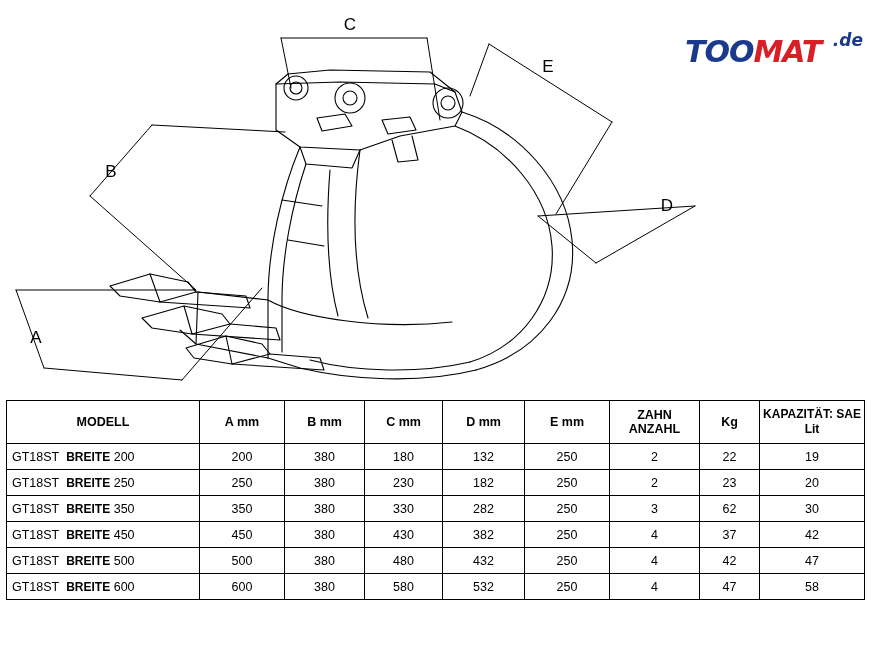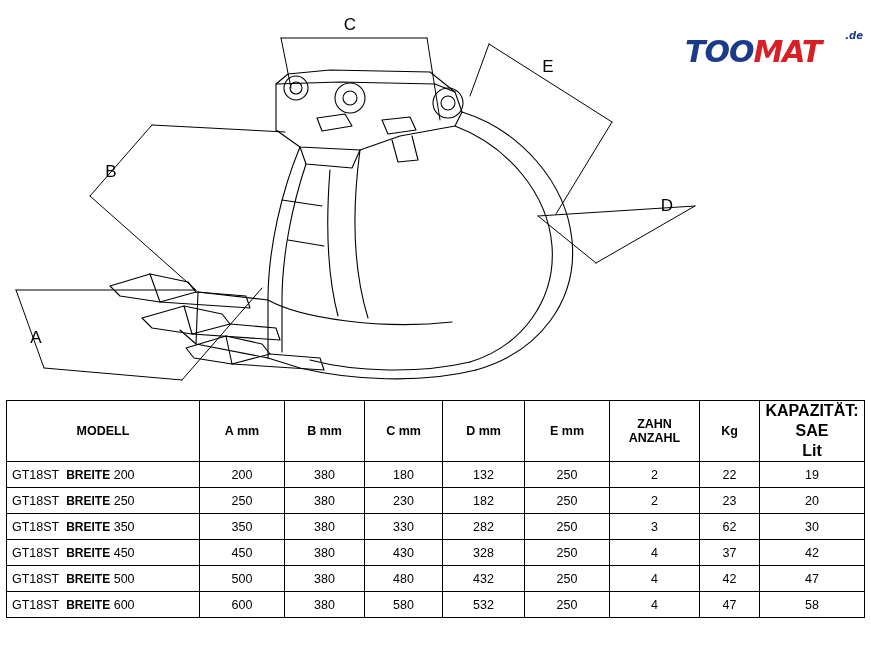--- a/index.html
+++ b/index.html
@@ -37,21 +37,21 @@
     left: 0;
     top: 2px;
     margin-top: 28px;
   }
   #logo .logo-t1 { color: #1b3a8c; }
   #logo .logo-red { color: #d81f26; }
   #logo .logo-de {
     position: absolute;
     right: 2px;
     top: 26px;
-    font-size: 10px;
+    font-size: 17px;
     font-weight: bold;
     font-style: italic;
     color: #1b3a8c;
     font-family: "DejaVu Sans", sans-serif;
   }
   
   #drawing {
     position: absolute;
     left: 0;
     top: 0;
@@ -79,21 +79,21 @@
     height: 25px;
     vertical-align: middle;
     font-weight: normal;
   }
   table.spec thead th {
     height: 42px;
     font-weight: bold;
     font-size: 12.5px;
   }
   table.spec thead th.small-head {
-    font-size: 16px;
+    font-size: 12px;
     line-height: 1.25;
   }
   table.spec td.model {
     text-align: left;
     padding-left: 5px;
     font-size: 12.5px;
     white-space: nowrap;
     margin-left: 12px;
   }
   td.model .mprefix { font-weight: normal; }
@@ -278,21 +278,21 @@
             <td>250</td>
             <td>3</td>
             <td>62</td>
             <td>30</td>
           </tr>
           <tr>
             <td class="model"><span class="mprefix">GT18ST</span>&nbsp;&nbsp;<span class="mbreite">BREITE</span>&nbsp;<span class="mwidth">450</span></td>
             <td>450</td>
             <td>380</td>
             <td>430</td>
-            <td>328</td>
+            <td>382</td>
             <td>250</td>
             <td>4</td>
             <td>37</td>
             <td>42</td>
           </tr>
           <tr>
             <td class="model"><span class="mprefix">GT18ST</span>&nbsp;&nbsp;<span class="mbreite">BREITE</span>&nbsp;<span class="mwidth">500</span></td>
             <td>500</td>
             <td>380</td>
             <td>480</td>

